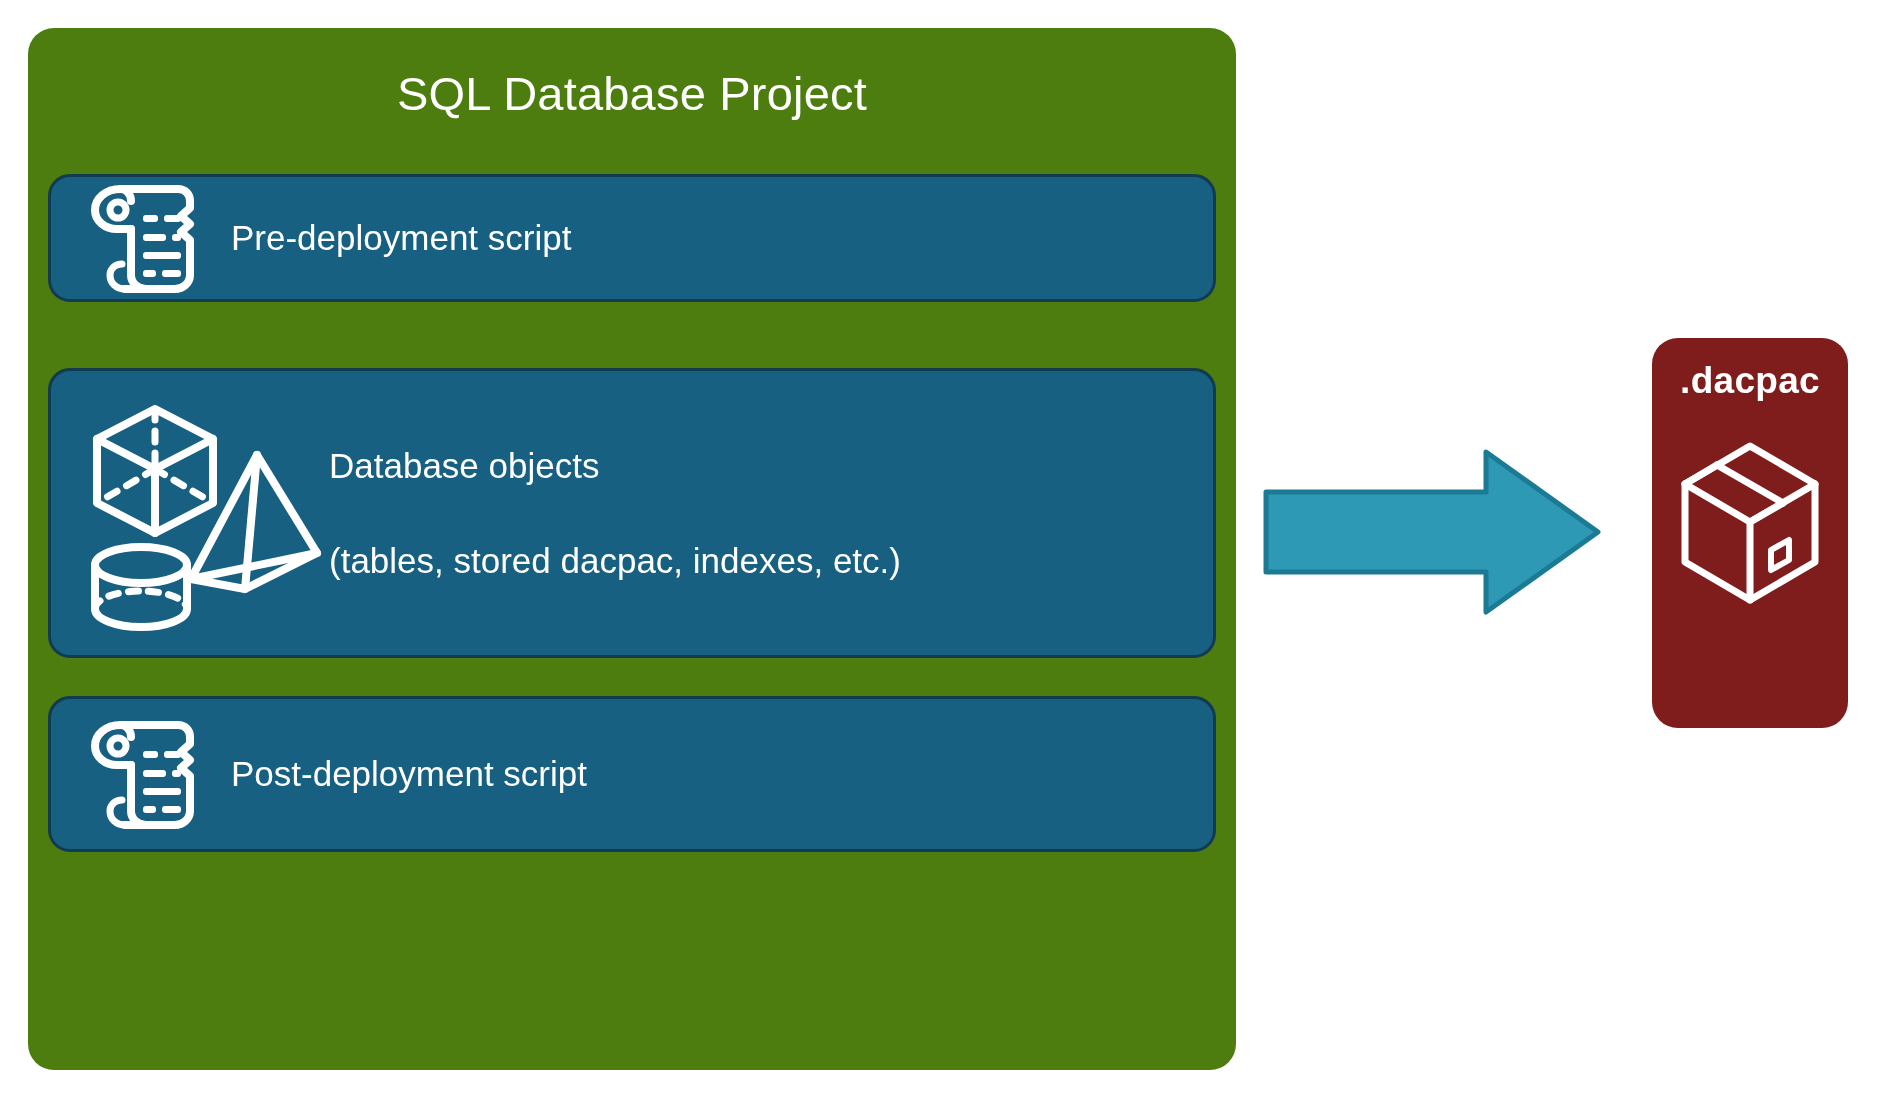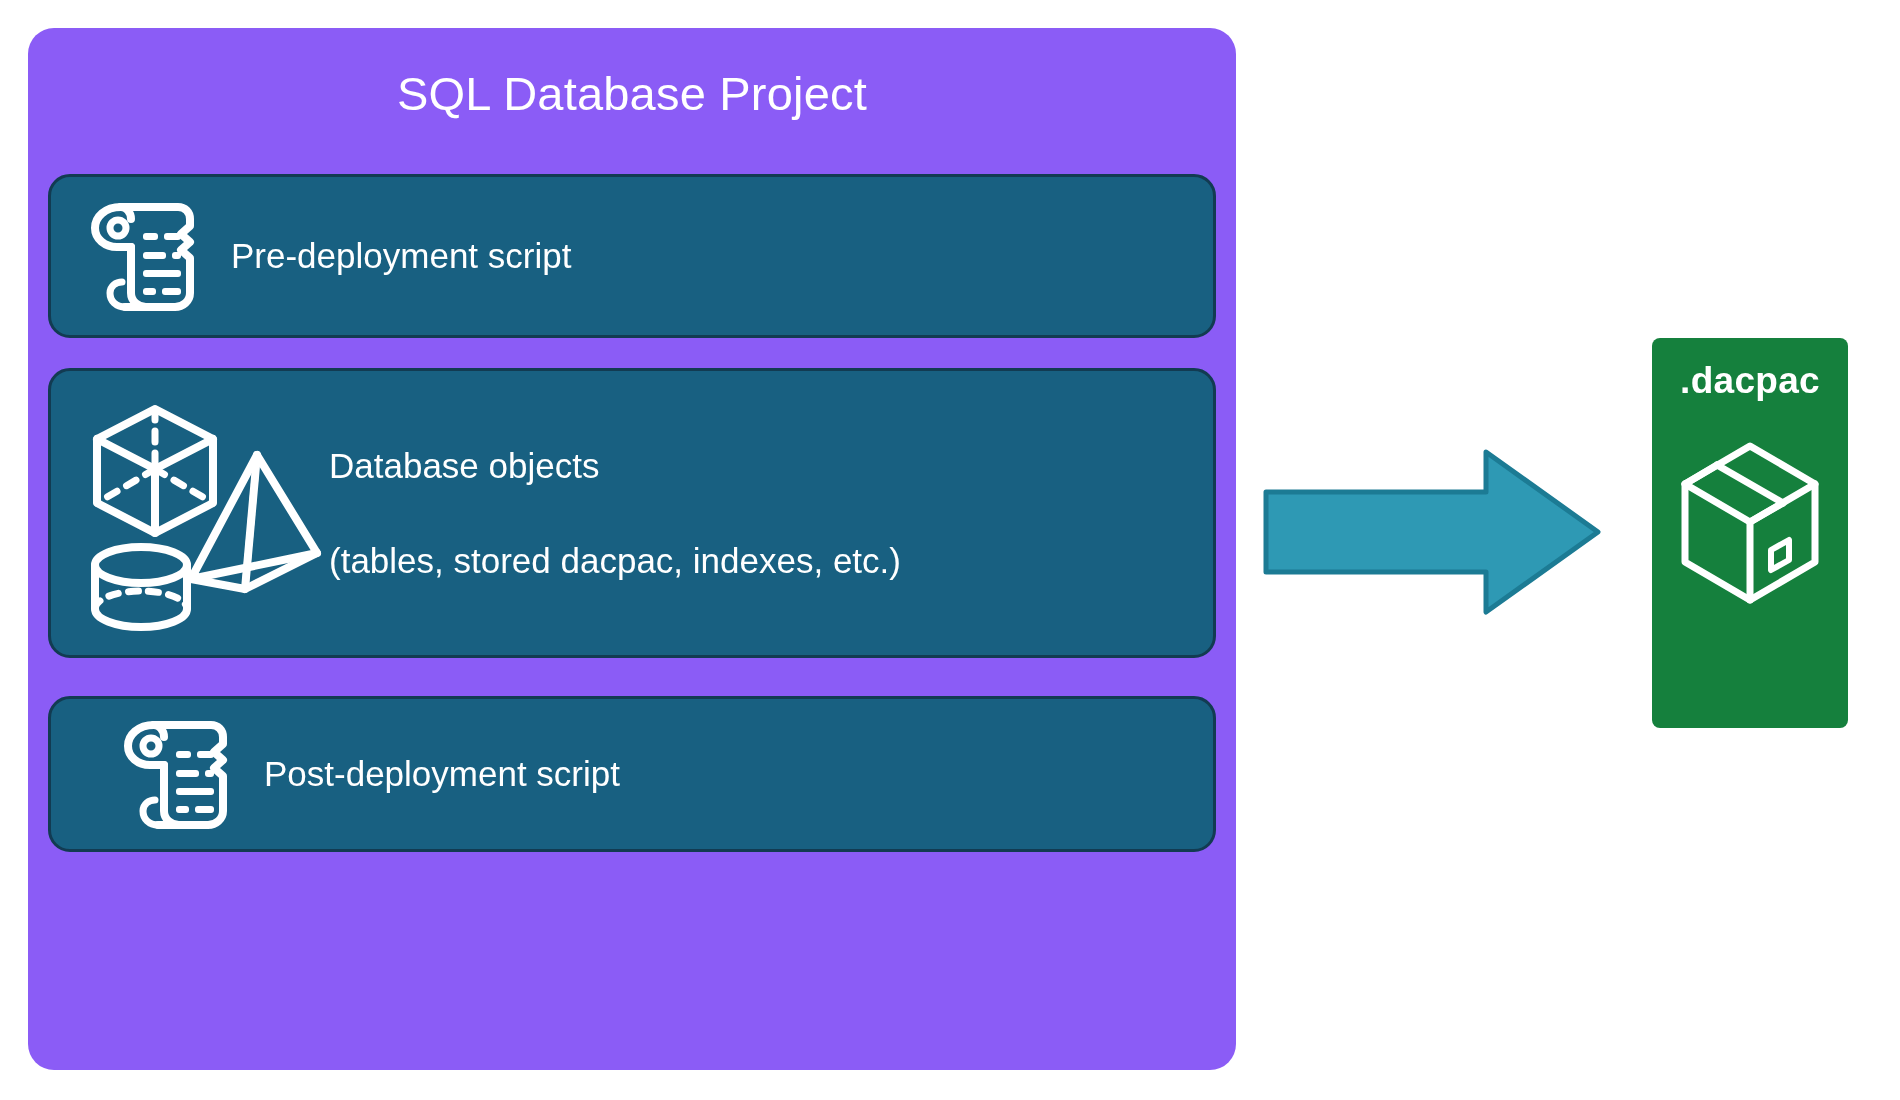--- a/index.html
+++ b/index.html
@@ -22,21 +22,21 @@
     background: #ffffff;
   }
 
   
   .project-panel {
     position: absolute;
     left: 28px;
     top: 28px;
     width: 1208px;
     height: 1042px;
-    background: #8b5cf6;
+    background: #4d7c0f;
     border-radius: 26px;
     box-sizing: border-box;
   }
 
   .project-title {
     position: absolute;
     left: 0;
     top: 40px;
     width: 100%;
     text-align: center;
@@ -52,23 +52,23 @@
     position: absolute;
     left: 20px;
     width: 1168px;
     background: #186081;
     border: 3px solid #123B52;
     border-radius: 22px;
     box-sizing: border-box;
     display: flex;
     align-items: center;
   }
-  .card-pre  { top: 146px; height: 164px; }
+  .card-pre  { top: 146px; height: 128px; }
   .card-obj  { top: 340px; height: 290px; padding-left: 12px; }
-  .card-post { top: 668px; height: 156px; padding-left: 33px; }
+  .card-post { top: 668px; height: 156px; }
 
   .card-icon {
     flex: 0 0 auto;
     display: flex;
     align-items: center;
     justify-content: center;
   }
   .card-icon-scroll { width: 170px; margin-left: 10px; }
   .card-icon-objects { width: 260px; margin-left: 6px; }
 
@@ -105,22 +105,22 @@
     pointer-events: none;
   }
 
   
   .dacpac-box {
     position: absolute;
     left: 1652px;
     top: 338px;
     width: 196px;
     height: 390px;
-    background: #15803d;
-    border-radius: 8px;
+    background: #7f1d1d;
+    border-radius: 26px;
     box-sizing: border-box;
   }
   .dacpac-title {
     position: absolute;
     top: 22px;
     left: 0;
     width: 100%;
     text-align: center;
     color: #ffffff;
     font-size: 37px;

